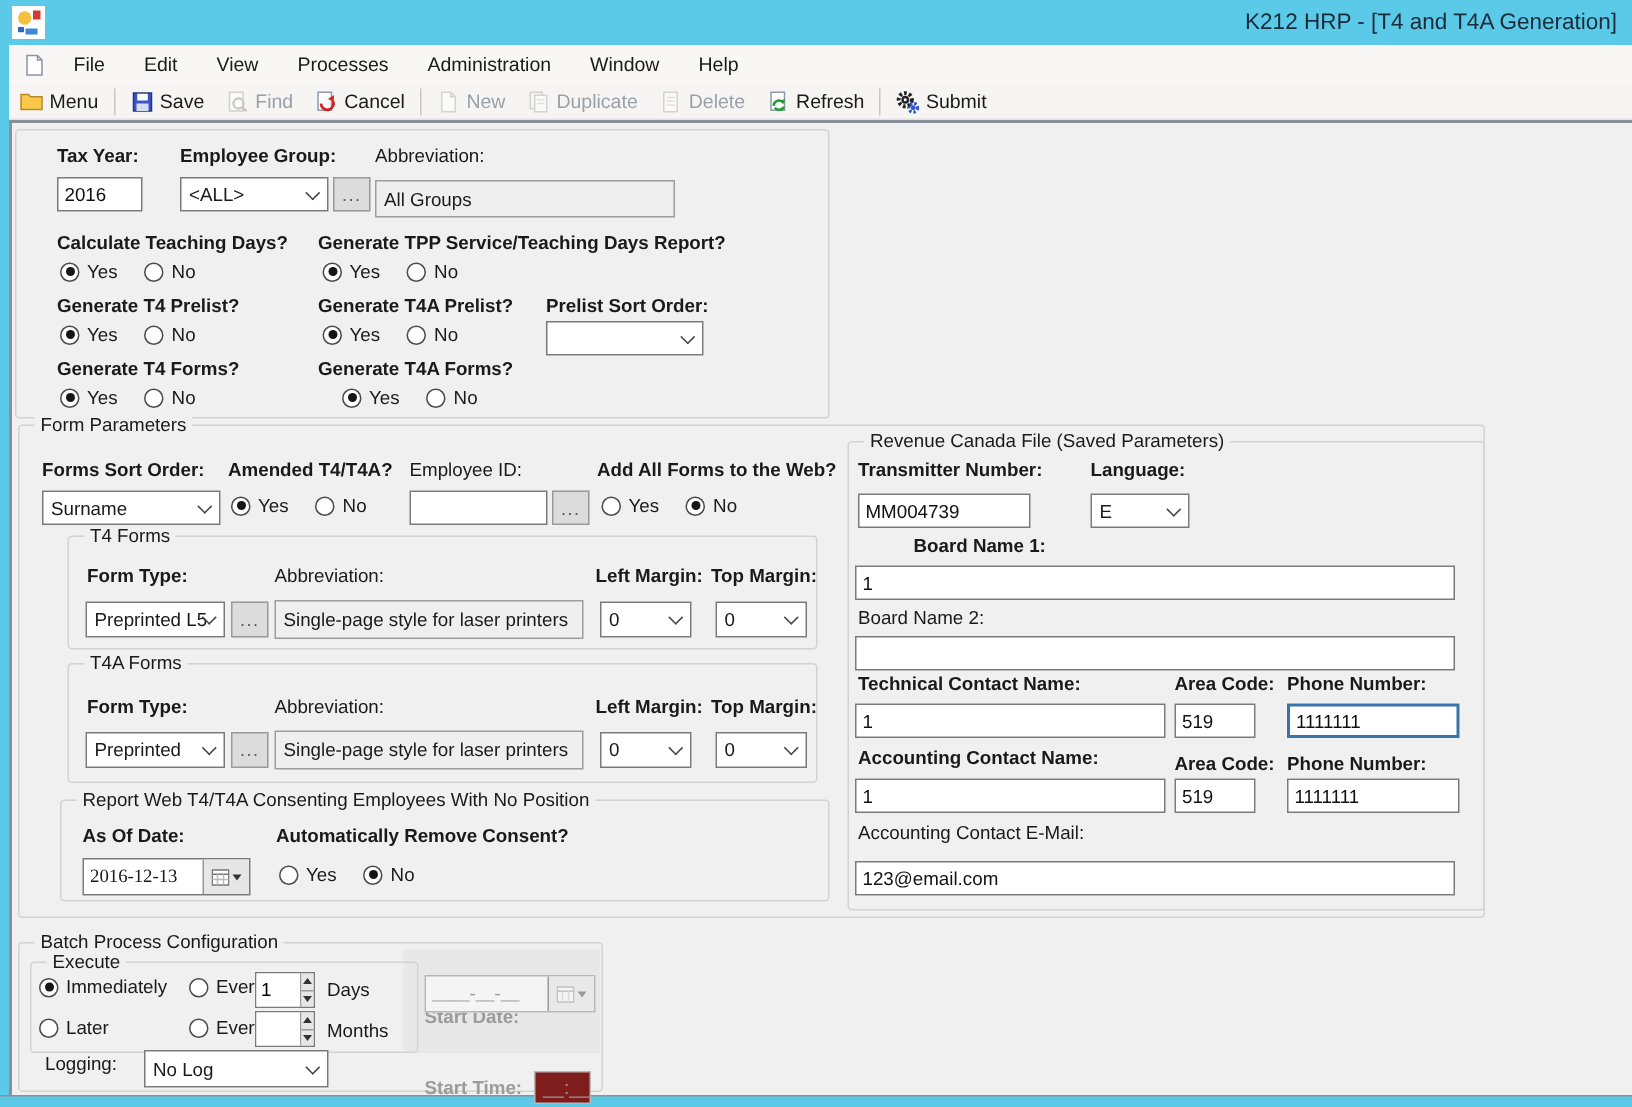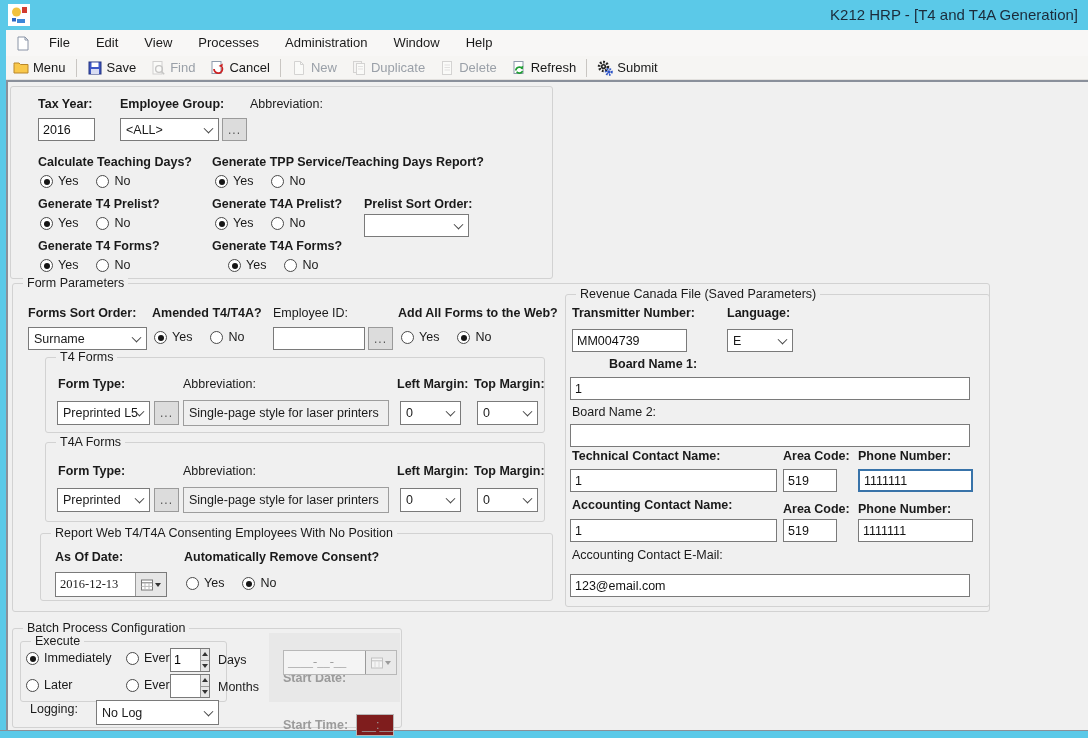--- a/index.html
+++ b/index.html
@@ -35,21 +35,21 @@
   .tb.focus{border:2px solid #3873A9;}
   .ro{position:absolute;box-sizing:border-box;border:1px solid #9d9d9d;background:#efefef;
       display:flex;align-items:center;padding:0 5px;white-space:nowrap;overflow:hidden;}
   .combo{position:absolute;box-sizing:border-box;border:1px solid #7a7a7a;background:#fff;
          display:flex;align-items:center;padding:0 18px 0 5px;white-space:nowrap;}
   .chev{position:absolute;right:6px;top:50%;width:6px;height:6px;border-right:1.5px solid #444;
         border-bottom:1.5px solid #444;transform:translateY(-70%) rotate(45deg);}
   .browse{position:absolute;box-sizing:border-box;border:1px solid #9a9a9a;background:#dcdcdc;
           color:#555;display:flex;align-items:center;justify-content:center;font-size:12px;letter-spacing:1px;}
   .radios{position:absolute;display:flex;gap:18px;align-items:center;}
-  .radio{display:inline-flex;align-items:flex-end;gap:5px;}
+  .radio{display:inline-flex;align-items:center;gap:5px;}
   .rdot{width:13px;height:13px;border-radius:50%;border:1px solid #4a4a4a;background:#fff;
         position:relative;box-sizing:border-box;flex:0 0 auto;}
   .rdot.on::after{content:"";position:absolute;left:2.5px;top:2.5px;width:6px;height:6px;border-radius:50%;background:#161616;}
   .grp{position:absolute;border:1px solid #d2d2d2;border-radius:3px;box-sizing:border-box;}
   .gt{position:absolute;top:-8px;left:10px;background:#f0f0f0;padding:0 4px;white-space:nowrap;}
   .spin{position:absolute;box-sizing:border-box;border:1px solid #7a7a7a;background:#fff;display:flex;}
   .spin input{border:none;outline:none;width:100%;font-family:"Liberation Sans",sans-serif;font-size:12.5px;padding:0 3px;}
   .spinbtns{display:flex;flex-direction:column;width:14px;border-left:1px solid #9a9a9a;}
   .spinbtns span{flex:1;background:#e6e6e6;display:flex;align-items:center;justify-content:center;}
   .spinbtns span + span{border-top:1px solid #9a9a9a;}
@@ -185,20 +185,21 @@
 
   <span class="lbl b" style="left:38px;top:97px;">Tax Year:</span>
   <span class="lbl b" style="left:120px;top:97px;">Employee Group:</span>
   <span class="lbl" style="left:250px;top:97px;">Abbreviation:</span>
   <input class="tb" style="left: 38px; top: 118px; width: 57px; height: 23px;" value="2016">
   <div class="combo" style="left:120px;top:118px;width:99px;height:23px;">
       <span>&lt;ALL&gt;</span>
       <i class="chev"></i>
     </div>
   <div class="browse" style="left:222px;top:118px;width:25px;height:23px;">...</div>
+  <div class="ro" style="left:250px;top:120px;width:200px;height:25px;">All Groups</div>
 
   <span class="lbl b" style="left:38px;top:155px;">Calculate Teaching Days?</span>
   <span class="lbl b" style="left:212px;top:155px;">Generate TPP Service/Teaching Days Report?</span>
   <div class="radios" style="left:40px;top:174px;">
     <span class="radio">
         <span class="rdot on"></span>
         <span>Yes</span>
       </span>
     <span class="radio">
         <span class="rdot"></span>
@@ -405,21 +406,21 @@
   <input class="tb" style="left: 783px; top: 519px; width: 54px; height: 23px;" value="519">
   <input class="tb" style="left: 858px; top: 519px; width: 115px; height: 23px;" value="1111111">
 
   <span class="lbl" style="left:572px;top:548px;">Accounting Contact E-Mail:</span>
   <input class="tb" style="left: 570px; top: 574px; width: 400px; height: 23px;" value="123@email.com">
 
   <div class="grp" style="left:12px;top:628px;width:390px;height:100px;">
     <span class="gt">Batch Process Configuration</span>
   </div>
   <div class="grayzone" style="left:269px;top:633px;width:131px;height:69px;"></div>
-  <div class="grp" style="left:20px;top:641px;width:207px;height:61px;">
+  <div class="grp" style="left:20px;top:641px;width:259px;height:61px;">
     <span class="gt">Execute</span>
   </div>
   <div class="radios" style="left:26px;top:651px;">
     <span class="radio">
         <span class="rdot on"></span>
         <span>Immediately</span>
       </span>
   </div>
   <div class="radios" style="left:126px;top:651px;">
     <span class="radio">

